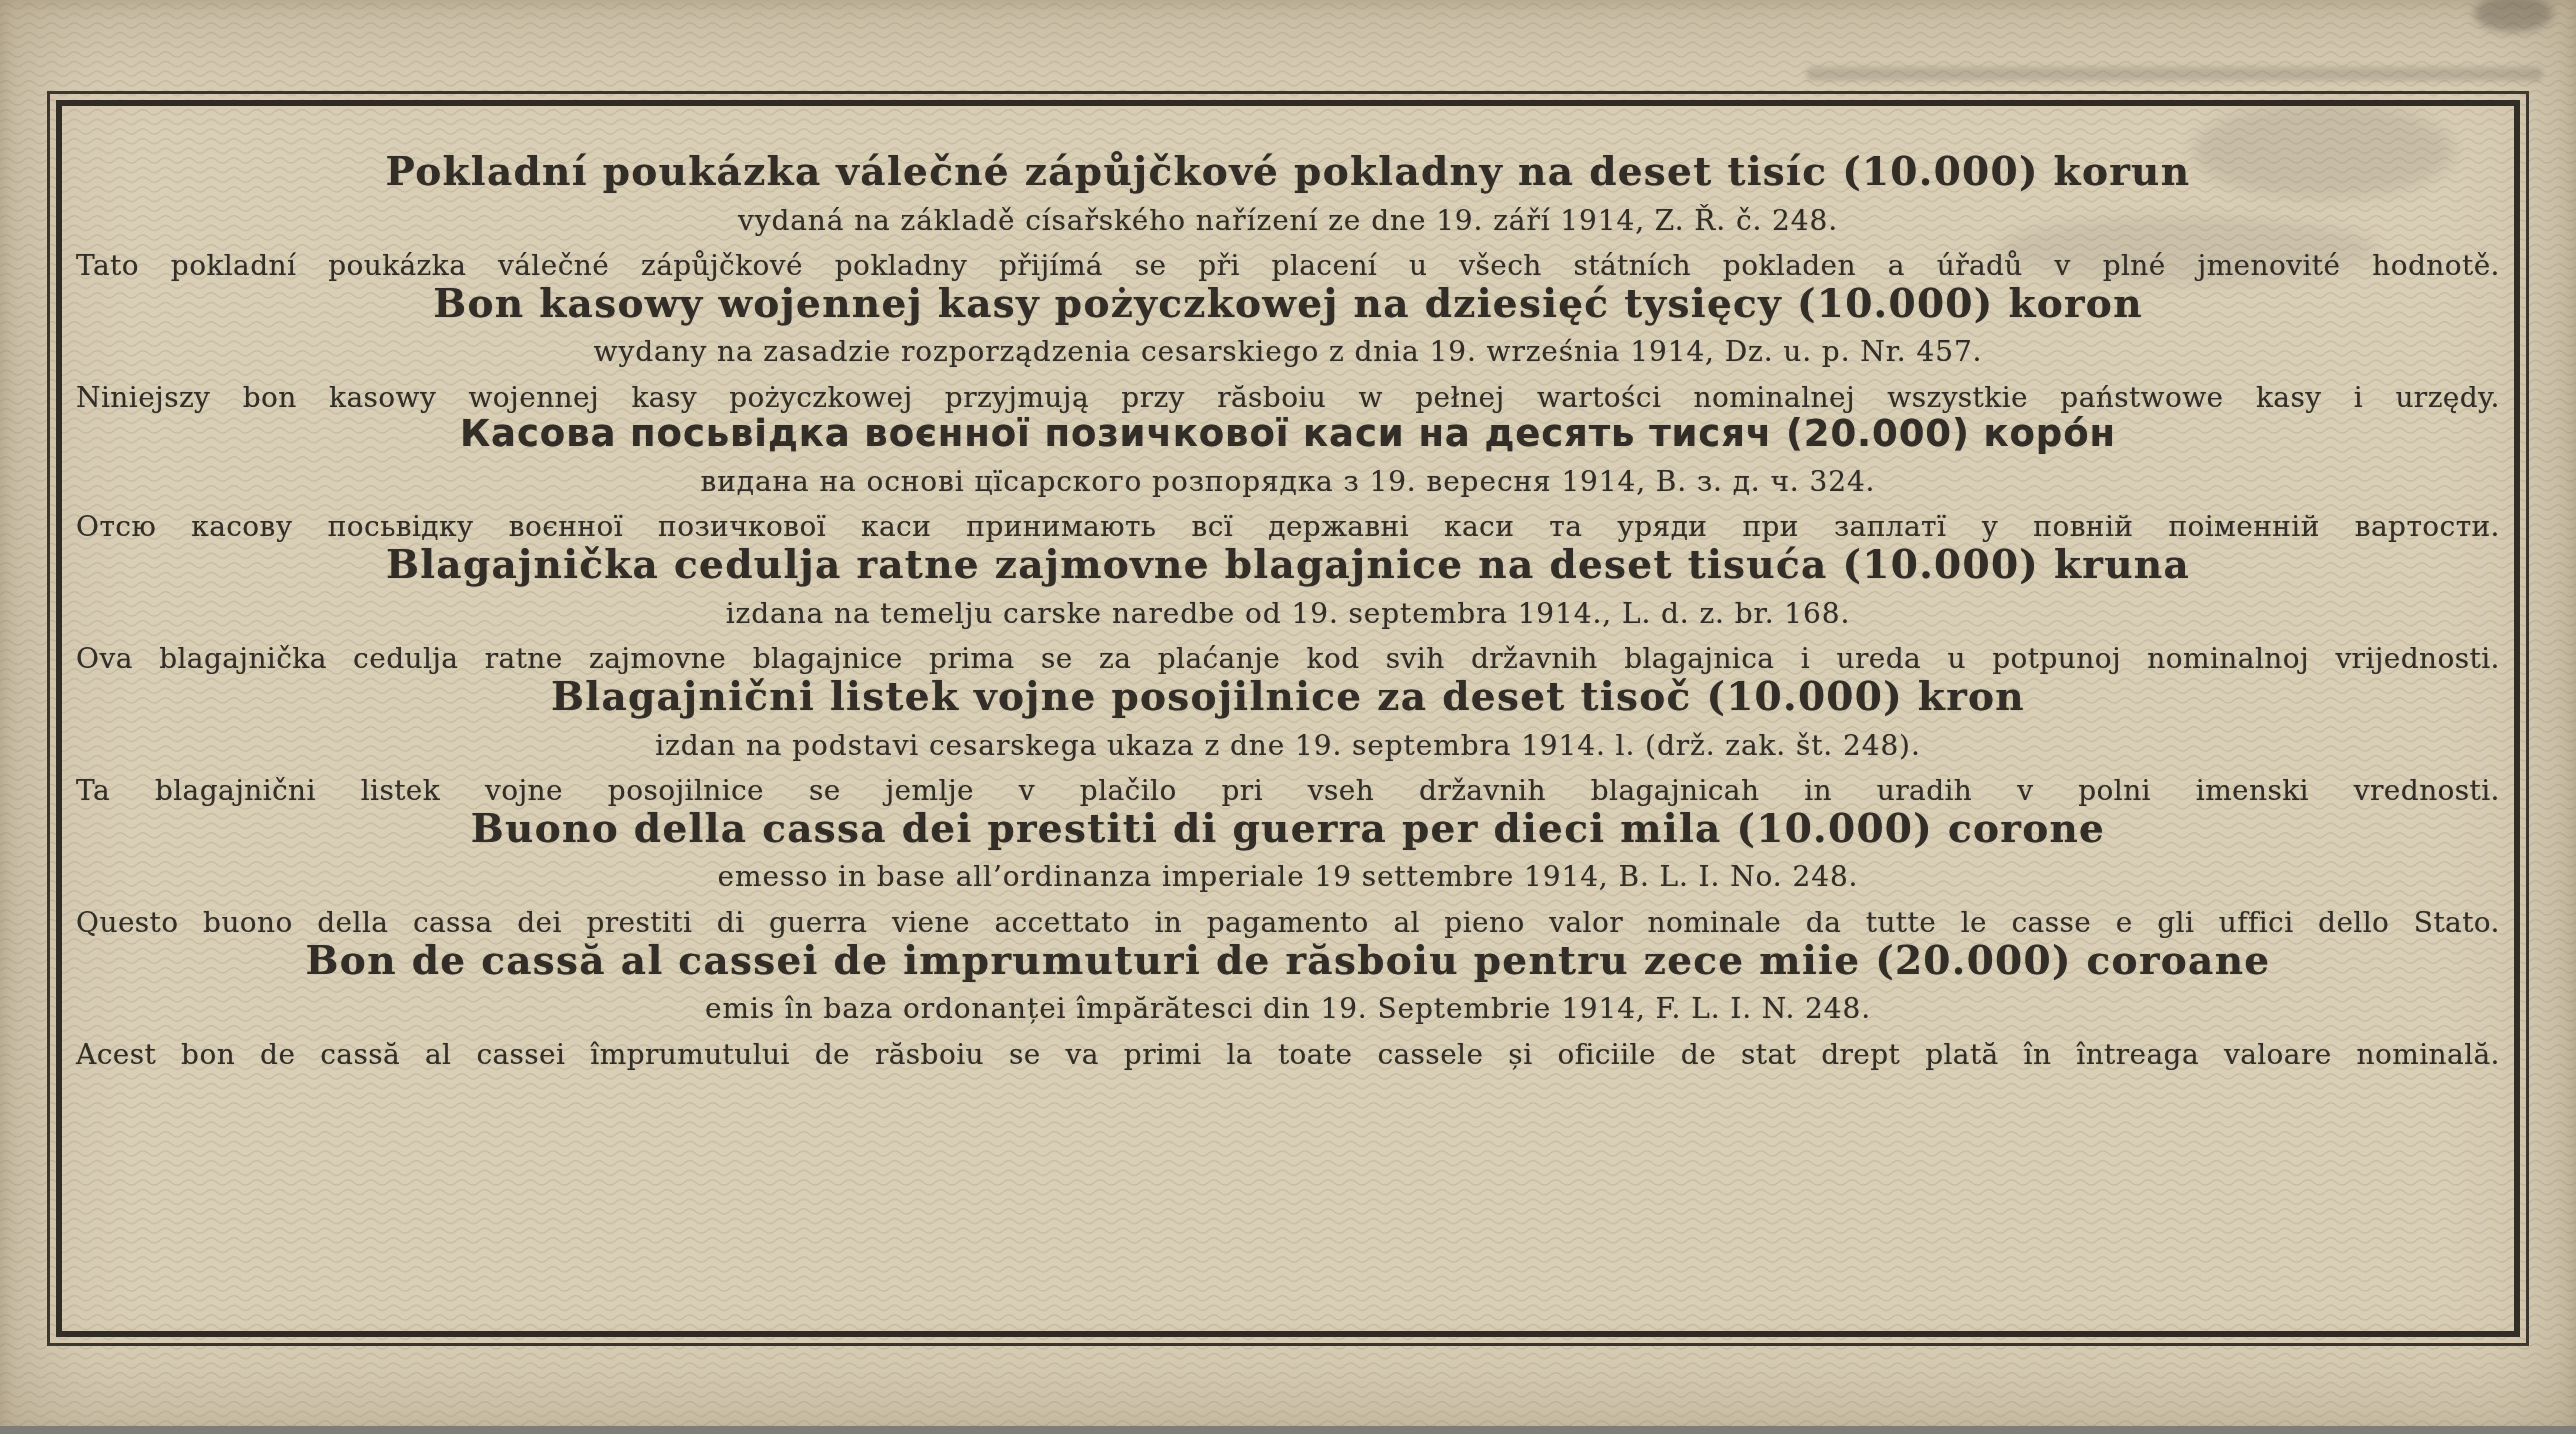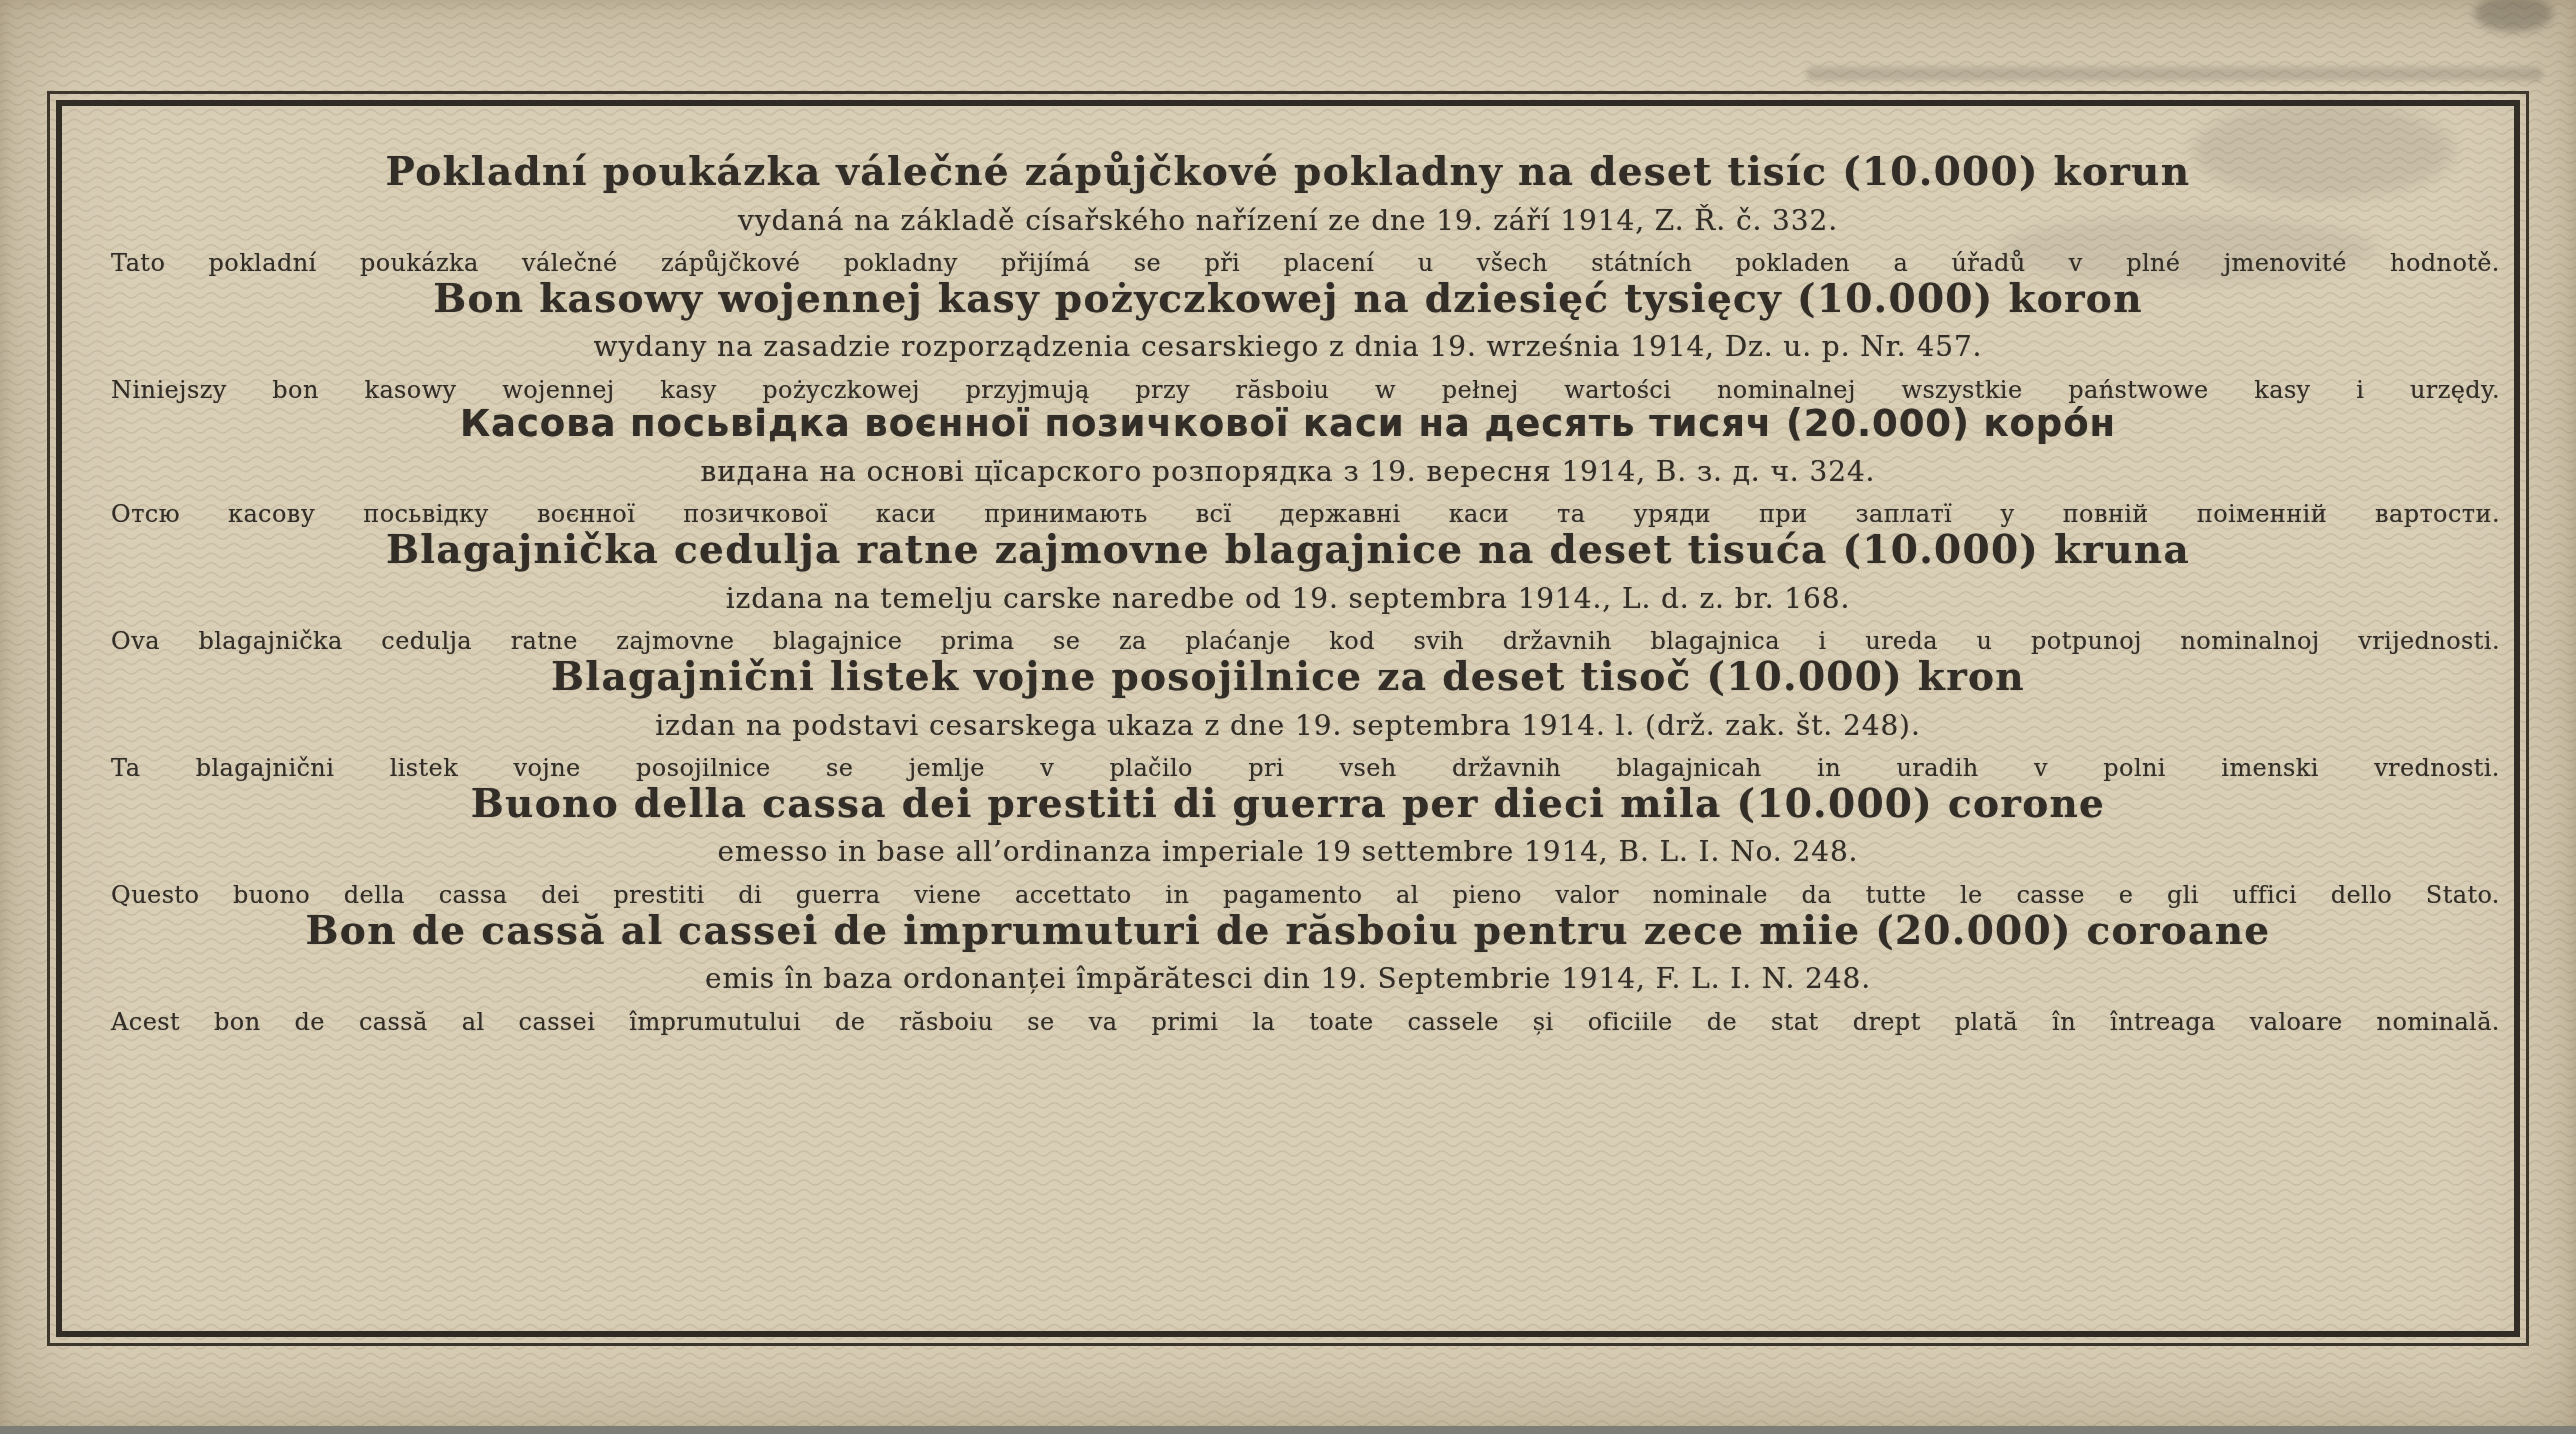--- a/index.html
+++ b/index.html
@@ -27,24 +27,23 @@
     text-shadow:0 0 0.9px rgba(50,46,39,.55);
   }
   .sec .h.cyr{
     font-family:"DejaVu Sans", sans-serif;font-size:37px;letter-spacing:0.9px;
   }
   .sec .s{
     font-size:28px;text-align:center;margin-top:11.4px;letter-spacing:0.9px;
     text-shadow:0 0 0.9px rgba(50,46,39,.45);
   }
   .sec .b{
-    font-size:24px;text-align:justify;text-align-last:justify;margin-top:12.3px;
+    font-size:28px;text-align:justify;text-align-last:justify;margin-top:12.3px;
     letter-spacing:0.4px;
     text-shadow:0 0 0.9px rgba(50,46,39,.45);
-    margin-left:35px;
   }
 
   .smudge{position:absolute;pointer-events:none;border-radius:50%;}
   .sm-streak{left:1806px;top:67px;width:737px;height:14px;border-radius:7px;
     background:rgba(75,70,62,.20);filter:blur(2.6px);}
   .sm-blob1{left:2192px;top:103px;width:263px;height:96px;
     background:rgba(90,84,73,.14);filter:blur(8px);}
   .sm-corner{left:2474px;top:-5.3px;width:79px;height:37px;
     background:rgba(60,56,50,.35);filter:blur(4.4px);}
   .sm-blob2{left:1999px;top:217px;width:377px;height:65px;
@@ -68,21 +67,21 @@
   <div class="smudge sm-blob1"></div>
   <div class="smudge sm-corner"></div>
   <div class="smudge sm-blob2"></div>
 
   <div class="frame-outer">
     <div class="frame-inner">
       <div class="content">
 
         <section class="sec">
           <div class="h">Pokladní poukázka válečné zápůjčkové pokladny na deset tisíc (10.000) korun</div>
-          <div class="s">vydaná na základě císařského nařízení ze dne 19. září 1914, Z. Ř. č. 332.</div>
+          <div class="s">vydaná na základě císařského nařízení ze dne 19. září 1914, Z. Ř. č. 248.</div>
           <div class="b">Tato pokladní poukázka válečné zápůjčkové pokladny přijímá se při placení u všech státních pokladen a úřadů v plné jmenovité hodnotě.</div>
         </section>
 
         <section class="sec">
           <div class="h">Bon kasowy wojennej kasy pożyczkowej na dziesięć tysięcy (10.000) koron</div>
           <div class="s">wydany na zasadzie rozporządzenia cesarskiego z dnia 19. września 1914, Dz. u. p. Nr. 457.</div>
           <div class="b">Niniejszy bon kasowy wojennej kasy pożyczkowej przyjmują przy răsboiu w pełnej wartości nominalnej wszystkie państwowe kasy i urzędy.</div>
         </section>
 
         <section class="sec">

